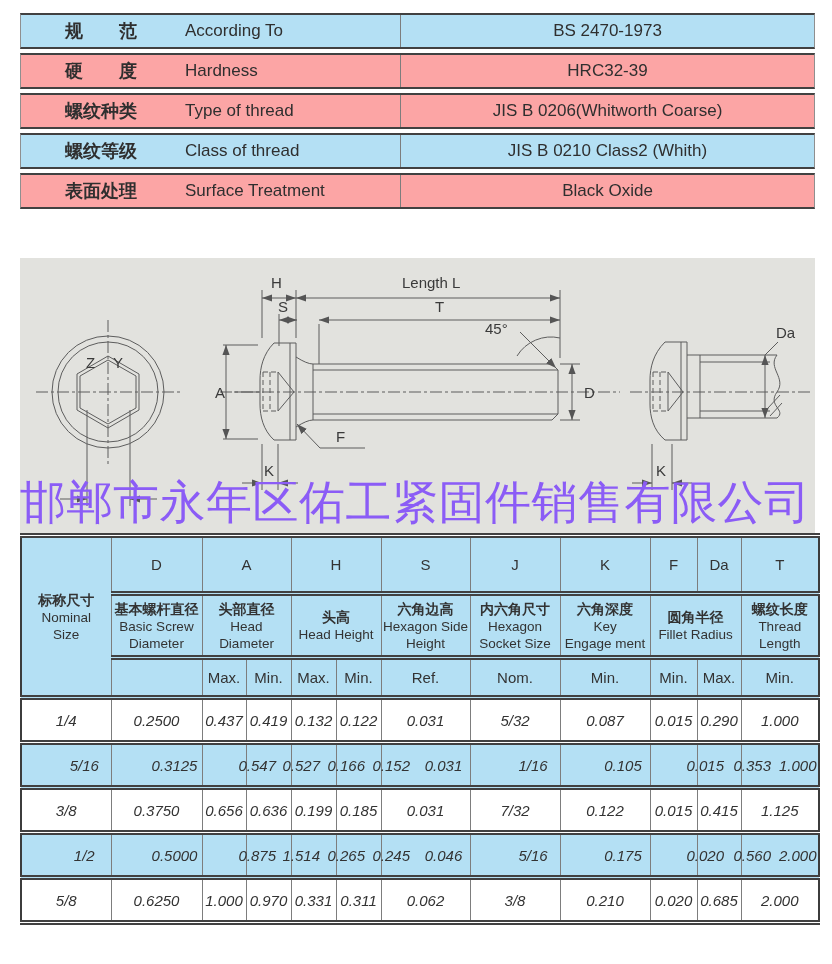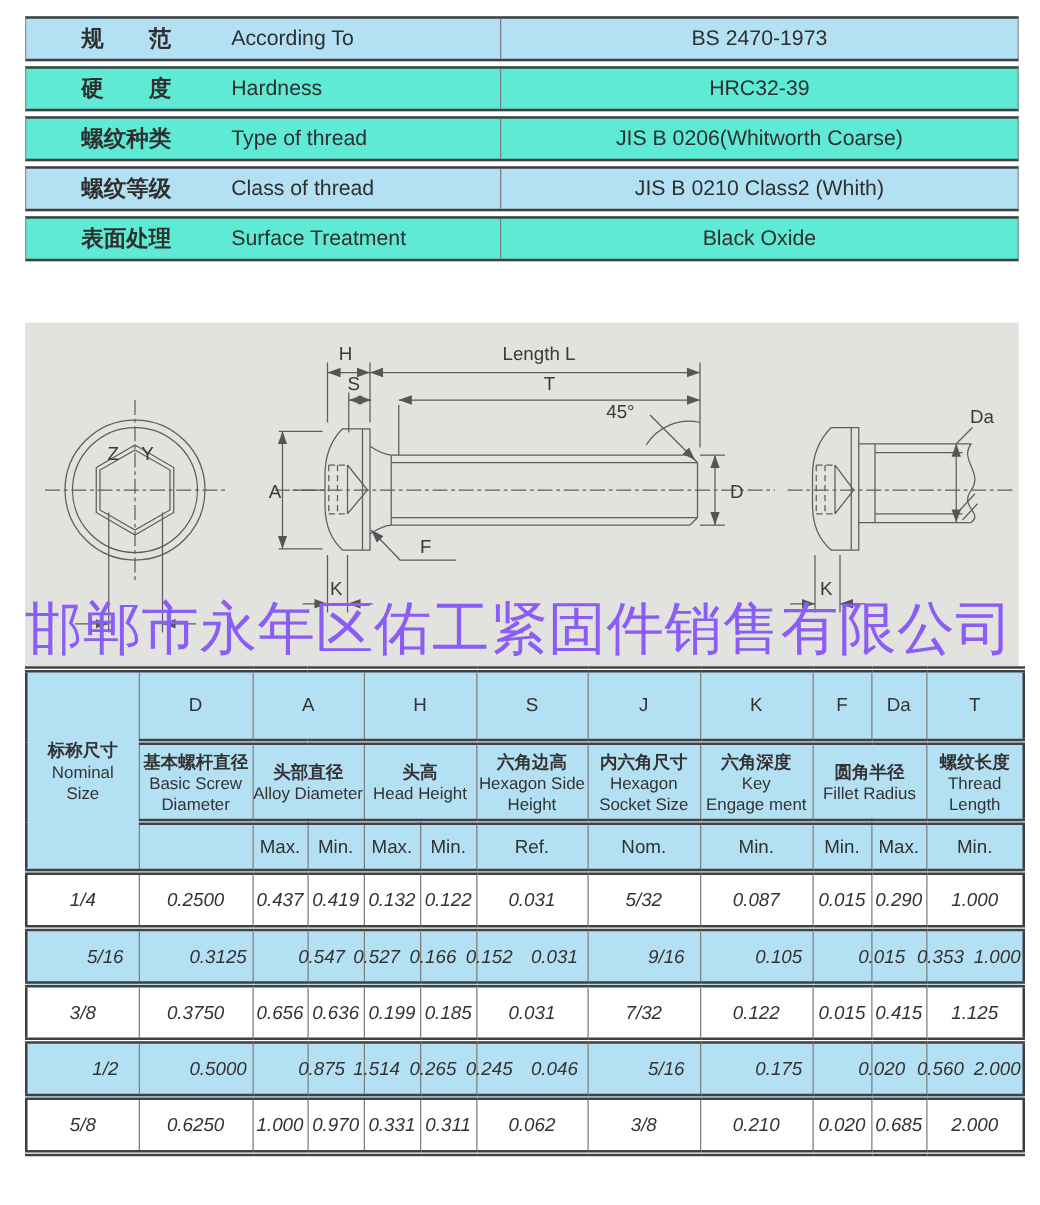--- a/index.html
+++ b/index.html
@@ -5,21 +5,21 @@
   html,body{margin:0;padding:0;background:#ffffff;}
   body{width:832px;height:964px;position:relative;overflow:hidden;
        font-family:"Liberation Sans","DejaVu Sans",sans-serif;color:#2f2f2f;}
   .page{position:absolute;inset:0;background:#fff;}
 
   
   .spec-table{position:absolute;left:20px;top:13px;width:795px;}
   .spec-row{display:flex;align-items:stretch;height:36px;box-sizing:border-box;
             border-top:2px solid #414141;border-bottom:2px solid #414141;
             border-left:1px solid #8f8f8f;border-right:1px solid #8f8f8f;
-            margin-bottom:4px;background:#5eead4;}
+            margin-bottom:4px;background:#fca5a5;}
   .spec-row.blue{background:#b4e0f4;}
   .spec-label{width:380px;box-sizing:border-box;border-right:1px solid #7d7d7d;
               display:flex;align-items:center;padding-left:44px;}
   .spec-cn{font-weight:bold;font-size:18px;width:112px;white-space:nowrap;}
   .spec-en{font-size:17px;margin-left:8px;white-space:nowrap;}
   .spec-value{flex:1;display:flex;align-items:center;justify-content:center;
               font-size:17px;white-space:nowrap;}
 
   
   .drawing{position:absolute;left:20px;top:258px;width:795px;height:275px;background:#e2e2de;}
@@ -250,21 +250,21 @@
         <td class="hd">T</td>
       </tr>
       <tr class="r-desc">
         <td class="hd">
           <div class="hdr-cn">基本螺杆直径</div>
           <div class="hdr-en">Basic Screw
 Diameter</div>
         </td>
         <td class="hd" colspan="2">
           <div class="hdr-cn">头部直径</div>
-          <div class="hdr-en">Alloy Diameter</div>
+          <div class="hdr-en">Head Diameter</div>
         </td>
         <td class="hd" colspan="2">
           <div class="hdr-cn">头高</div>
           <div class="hdr-en">Head Height</div>
         </td>
         <td class="hd">
           <div class="hdr-cn">六角边高</div>
           <div class="hdr-en">Hexagon Side
 Height</div>
         </td>
@@ -315,21 +315,21 @@
         <td>1.000</td>
       </tr>
       <tr class="r-data blue">
         <td>5/16</td>
         <td>0.3125</td>
         <td>0.547</td>
         <td>0.527</td>
         <td>0.166</td>
         <td>0.152</td>
         <td>0.031</td>
-        <td>9/16</td>
+        <td>1/16</td>
         <td>0.105</td>
         <td>0.015</td>
         <td>0.353</td>
         <td>1.000</td>
       </tr>
       <tr class="r-data">
         <td>3/8</td>
         <td>0.3750</td>
         <td>0.656</td>
         <td>0.636</td>

